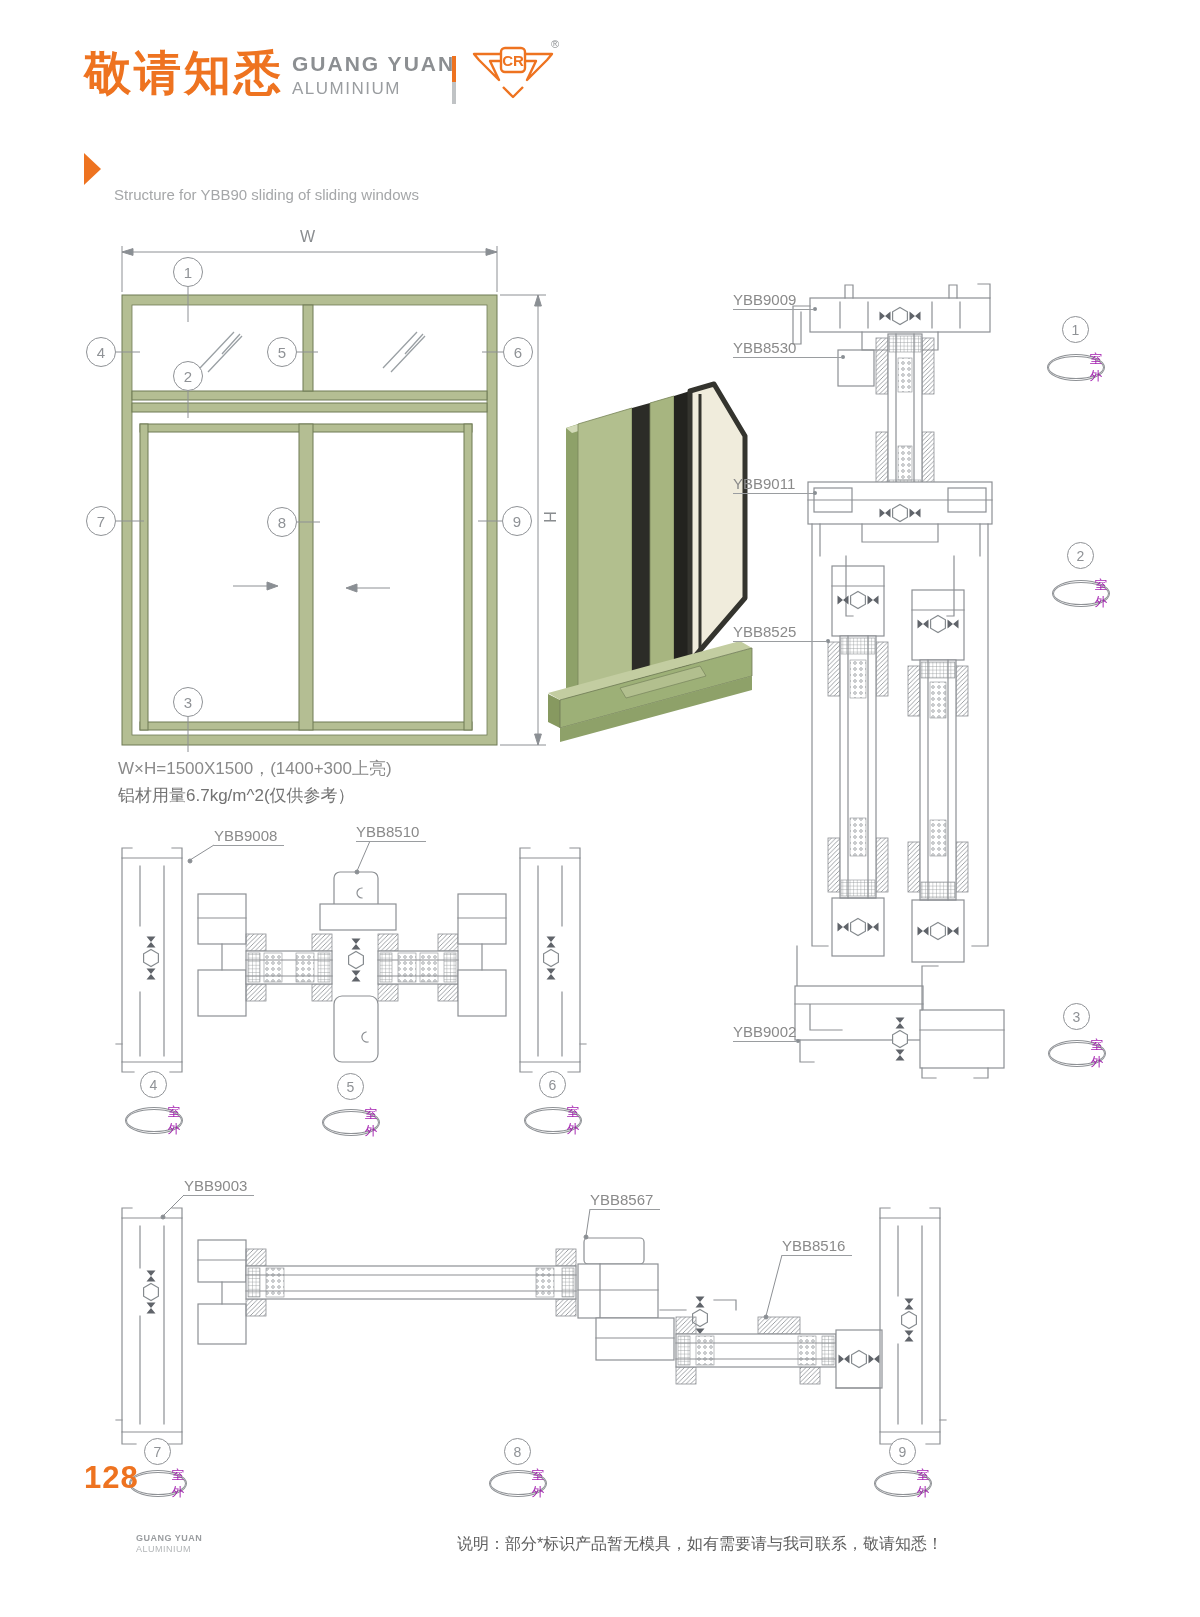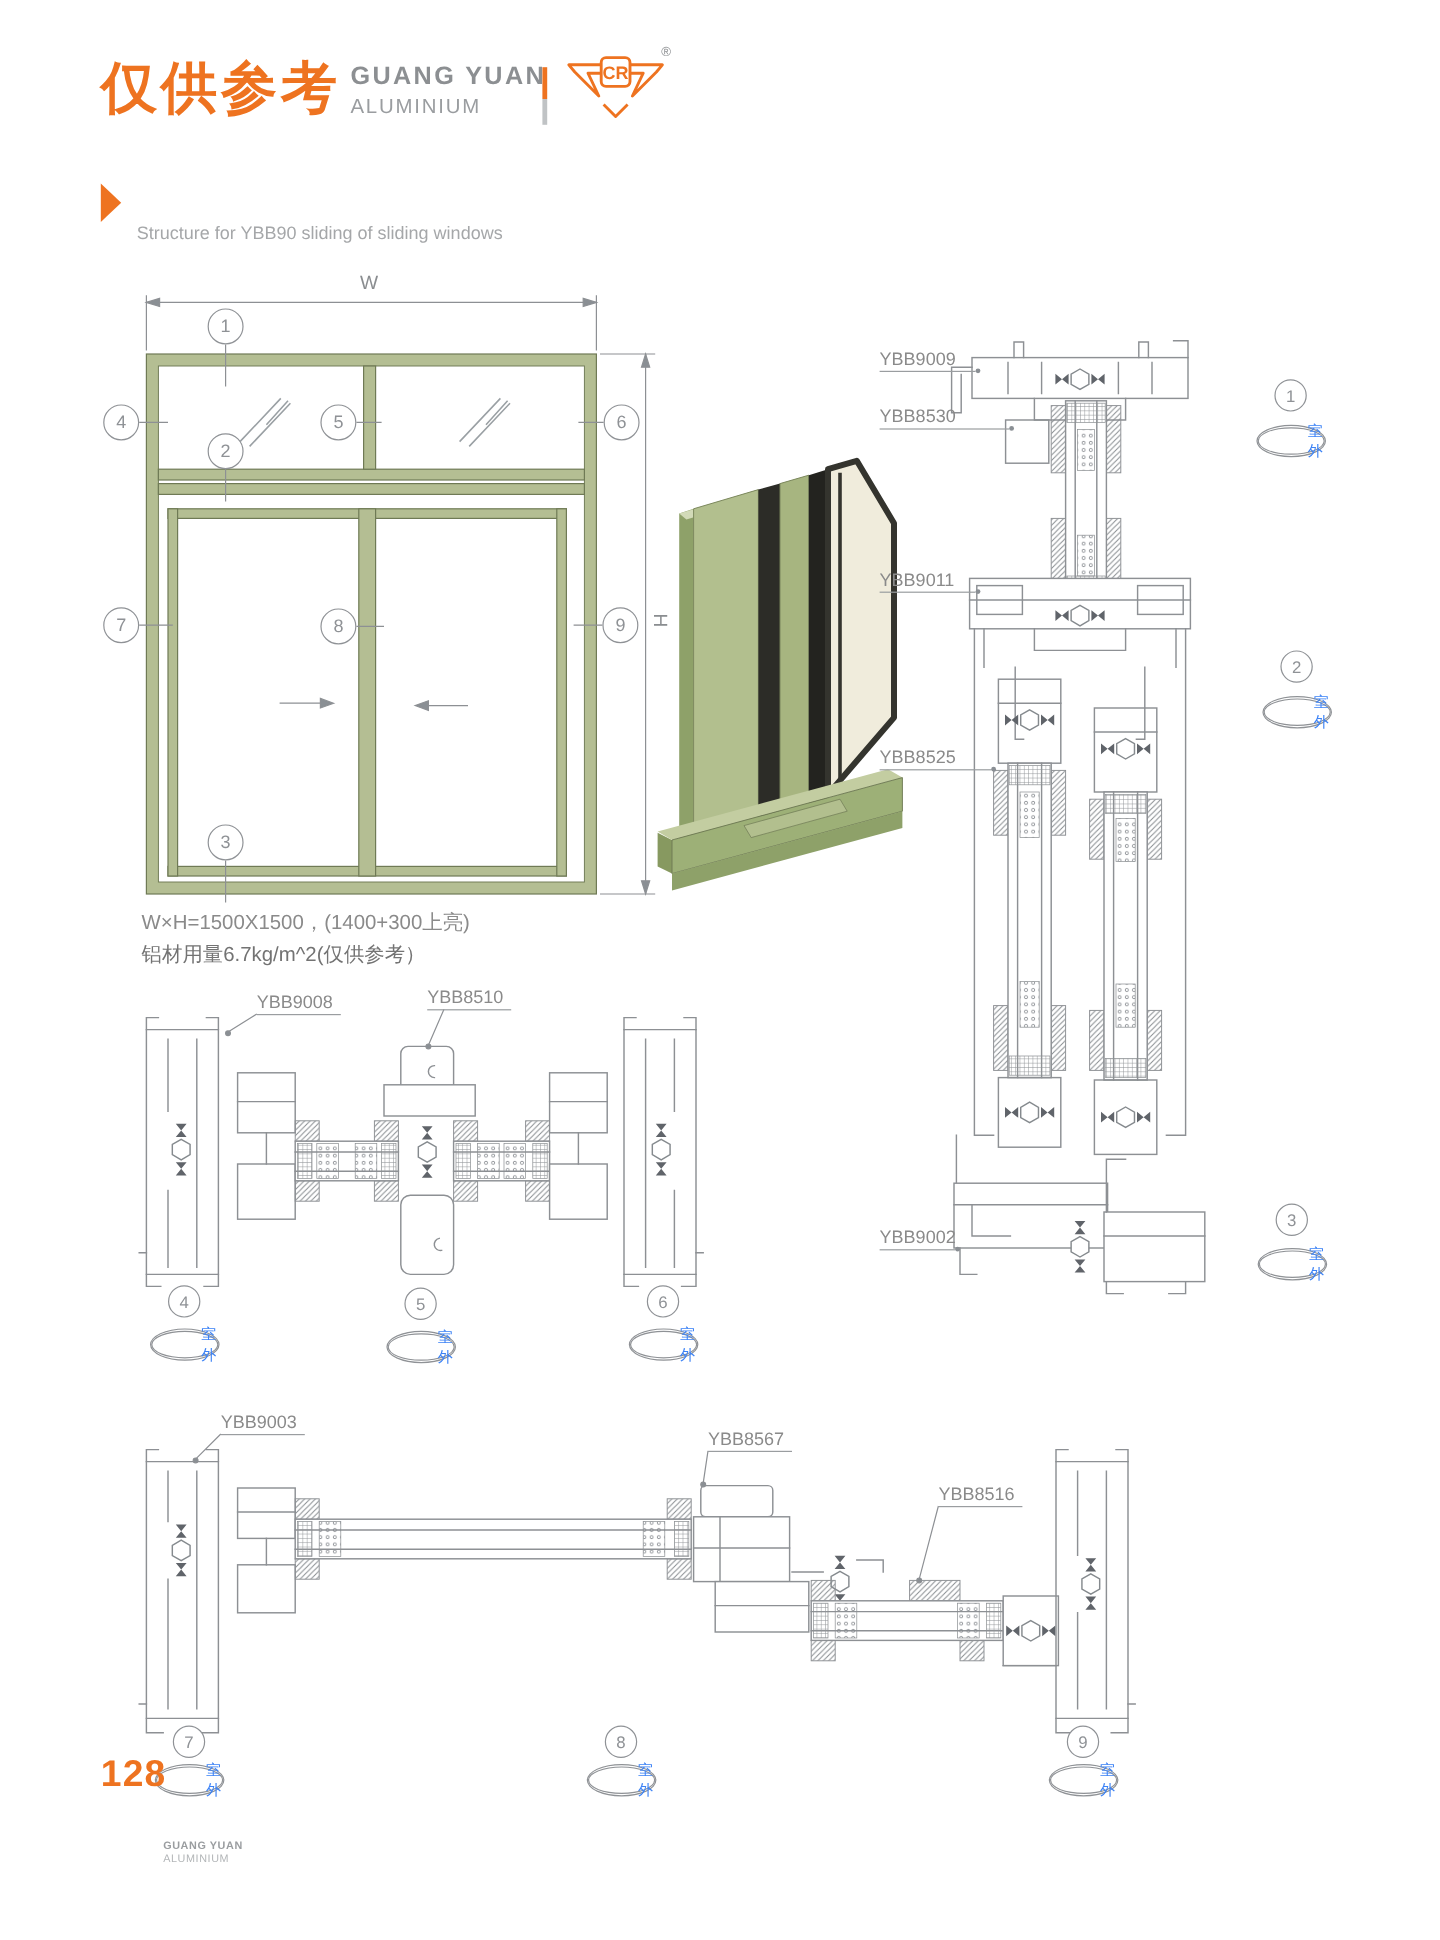--- a/index.html
+++ b/index.html
@@ -28,21 +28,21 @@
   .plabel{position:absolute;height:18px;line-height:17px;font-size:15px;color:#8a8a8a;
           border-bottom:1.2px solid #9a9da0;white-space:nowrap;}
   
   .mk{position:absolute;width:30px;height:30px;border:1.4px solid #8f9296;border-radius:50%;
       background:#fff;display:flex;align-items:center;justify-content:center;
       font-size:15px;color:#8f9296;box-sizing:border-box;}
   .mk.s{width:27px;height:27px;font-size:14px;}
   .ov{position:absolute;width:58px;height:27px;border:1.3px solid #8f9296;border-radius:50%;
       background:#fff;display:flex;align-items:center;justify-content:center;box-sizing:border-box;}
   .ov-i{border:1.3px solid #8f9296;border-radius:50%;width:48px;height:21px;display:flex;
-        align-items:center;justify-content:center;font-size:12.5px;color:#3b82f6;letter-spacing:1px;padding-left:41px;}
+        align-items:center;justify-content:center;font-size:12.5px;color:#a21caf;letter-spacing:1px;padding-left:41px;}
   
   .f-num{left:84px;top:1460px;font-size:31px;font-weight:bold;color:#ee7320;letter-spacing:1px;}
   .f-b1{left:136px;top:1533px;font-size:9px;font-weight:bold;color:#9a9da0;letter-spacing:.5px;}
   .f-b2{left:136px;top:1544px;font-size:9px;color:#b3b6b8;letter-spacing:.5px;}
   .f-note{left:300px;top:1534px;width:800px;text-align:center;font-size:16px;color:#5f5f5f;}
   
   svg{position:absolute;overflow:visible;}
   .ln{fill:none;stroke:#8d9094;stroke-width:1.2;stroke-linecap:square;}
   .ln2{fill:none;stroke:#8d9094;stroke-width:1;}
   .fw{fill:#ffffff;stroke:#8d9094;stroke-width:1.2;}
@@ -81,21 +81,21 @@
           <use href="#hexS"></use>
         </g>
       <g id="hexV">
           <use href="#btS" transform="translate(0,-16) rotate(90)"></use>
           <use href="#btS" transform="translate(0,16) rotate(90)"></use>
           <use href="#hexS"></use>
         </g>
     </defs>
   </svg>
 
-  <div class="abs logo-cn">仅供参考</div>
+  <div class="abs logo-cn">敬请知悉</div>
   <div class="abs logo-en1">GUANG YUAN</div>
   <div class="abs logo-en2">ALUMINIUM</div>
   <div class="abs logo-div"></div>
   <svg class="abs" style="left:470px;top:40px" width="86" height="62" viewBox="0 0 86 62">
     <path d="M4,14 L36,14 L36,21 L20,21 L29,40 L9,20 Z" fill="none" stroke="#ee7320" stroke-width="2.4" stroke-linejoin="round"></path>
     <path d="M82,14 L50,14 L50,21 L66,21 L57,40 L77,20 Z" fill="none" stroke="#ee7320" stroke-width="2.4" stroke-linejoin="round"></path>
     <path d="M33,47 L43,57 L53,47" fill="none" stroke="#ee7320" stroke-width="2.4" stroke-linejoin="round"></path>
     <rect x="31" y="8" width="24" height="24" rx="4" fill="#fff" stroke="#ee7320" stroke-width="2.4"></rect>
     <text x="43" y="26" text-anchor="middle" font-size="15" font-weight="bold" fill="#ee7320">CR</text>
   </svg>
@@ -483,14 +483,15 @@
   <div class="mk s" style="left:889px;top:1438px">
       <span>9</span>
     </div>
   <div class="ov" style="left:874px;top:1470px">
       <div class="ov-i">室外</div>
     </div>
 
   <div class="abs f-num">128</div>
   <div class="abs f-b1">GUANG YUAN</div>
   <div class="abs f-b2">ALUMINIUM</div>
+  <div class="abs f-note">说明：部分*标识产品暂无模具，如有需要请与我司联系，敬请知悉！</div>
 
 </div>
 
 </body></html>

